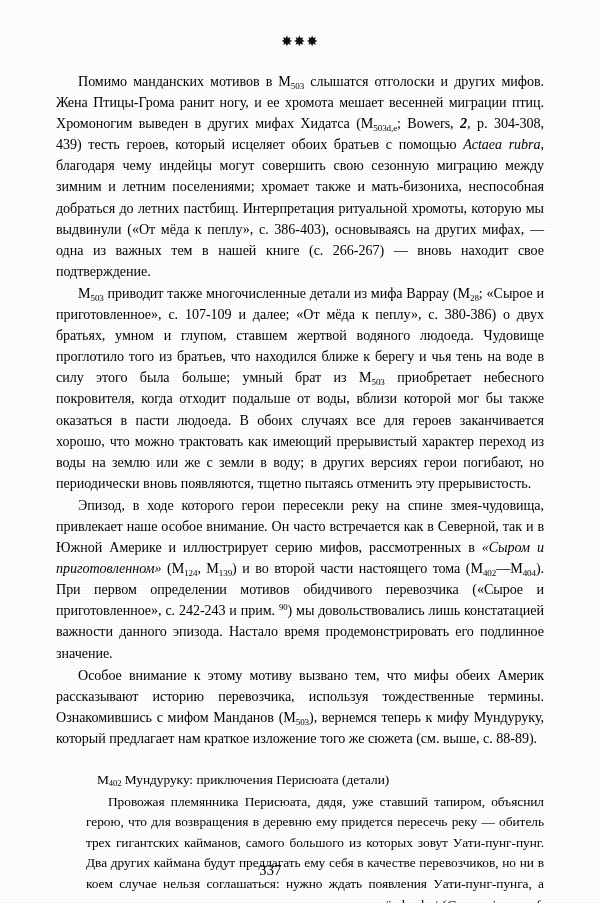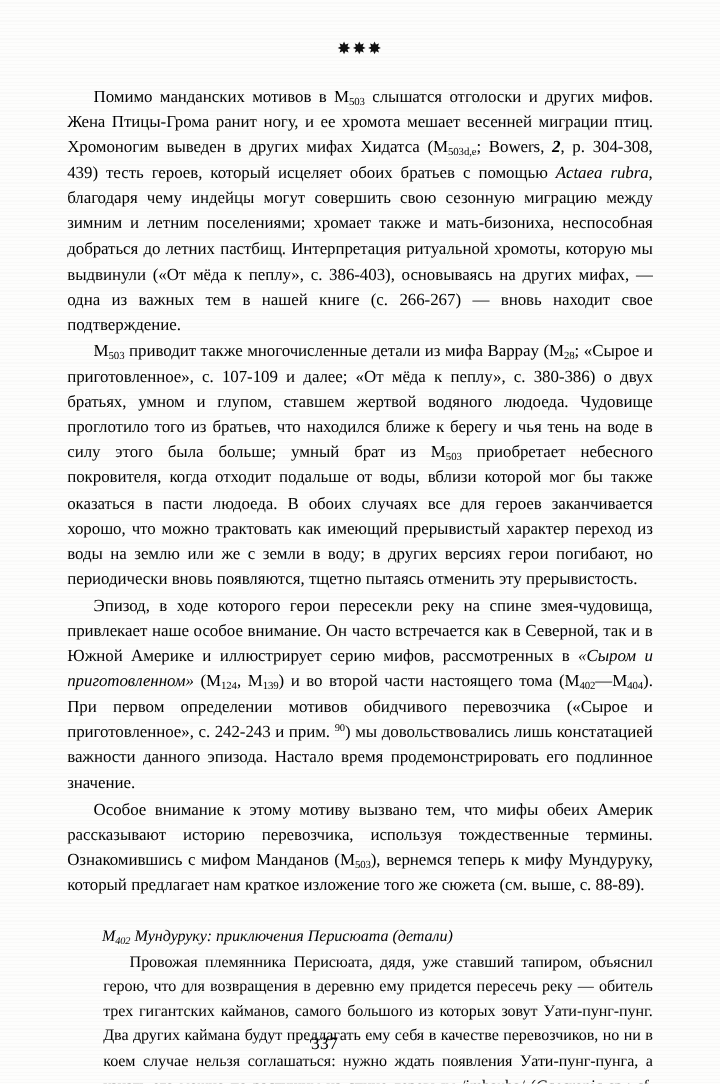--- a/index.html
+++ b/index.html
@@ -61,24 +61,23 @@
   }
 
   p.ind { text-indent: 22px; }
 
   
   .myth-block {
     margin-top: 21px;
     padding-left: 30px;
   }
   .myth-head {
-    font-style: italic;
     font-size: 14.1px;
     line-height: 21.1px;
-    margin: 0 0 0 0;
+    margin: 0 0 0 12px;
     text-align: left;
     text-indent: 0;
   }
   .myth-block p {
     font-size: 13.4px;
     line-height: 20.6px;
     text-align: justify;
   }
   .myth-block p.ind { text-indent: 22px; }
 

